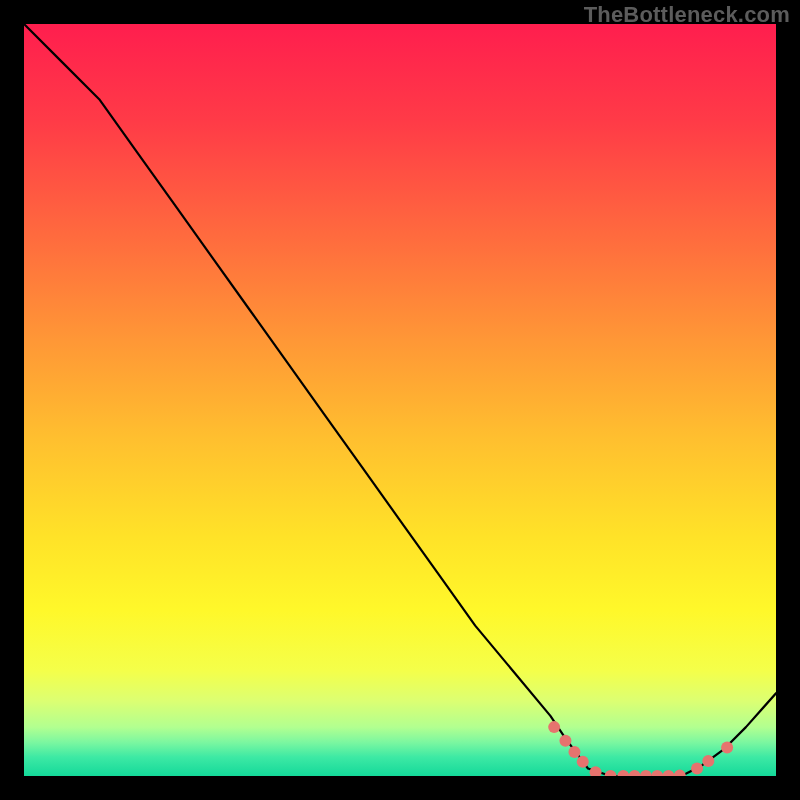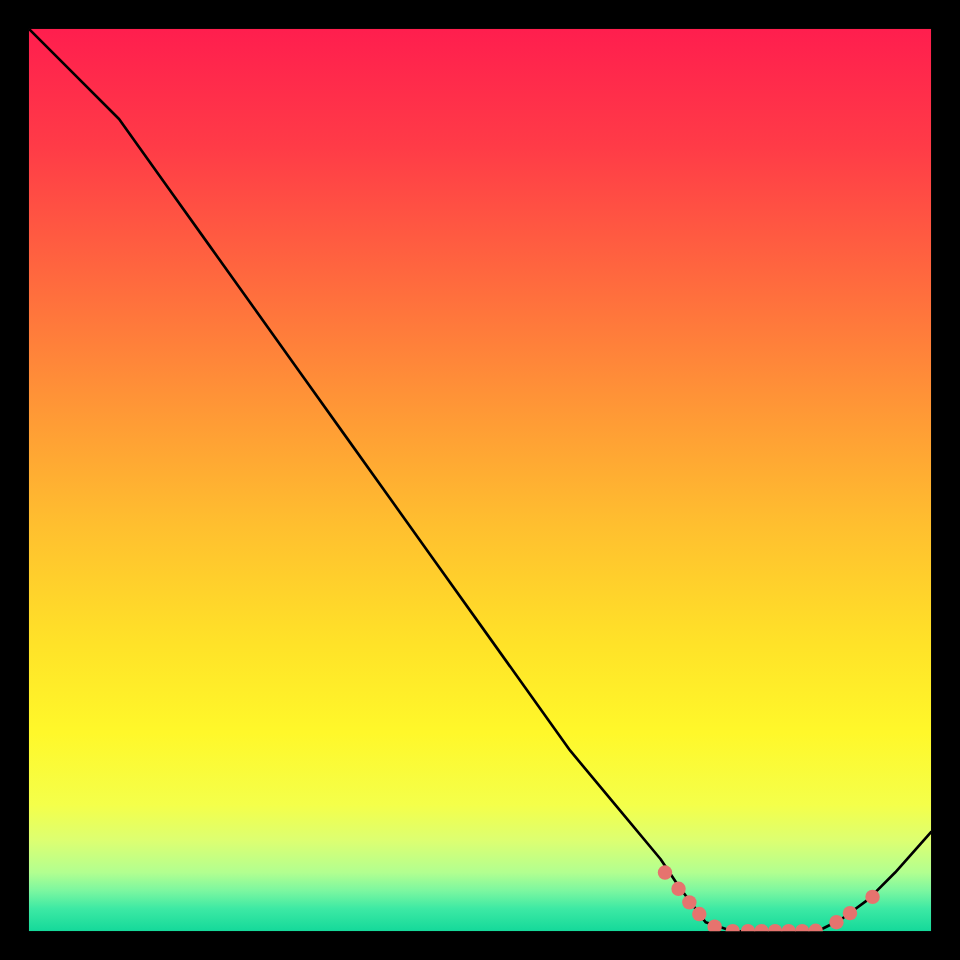--- a/index.html
+++ b/index.html
@@ -79,13 +79,14 @@
           <circle cx="621.90" cy="752.00" r="6" fill="#e6736e"></circle>
           <circle cx="633.18" cy="752.00" r="6" fill="#e6736e"></circle>
           <circle cx="644.46" cy="752.00" r="6" fill="#e6736e"></circle>
           <circle cx="655.74" cy="751.62" r="6" fill="#e6736e"></circle>
           <circle cx="673.04" cy="744.48" r="6" fill="#e6736e"></circle>
           <circle cx="684.32" cy="736.96" r="6" fill="#e6736e"></circle>
           <circle cx="703.12" cy="723.42" r="6" fill="#e6736e"></circle>
         </g>
     </svg>
   </div>
+  <div class="watermark">TheBottleneck.com</div>
 </div>
 
 </body></html>

